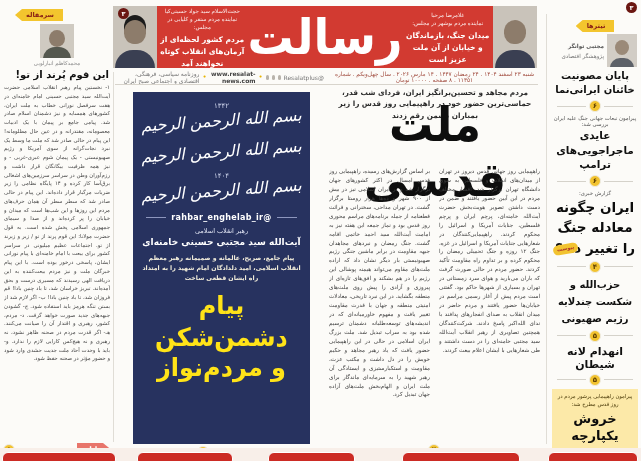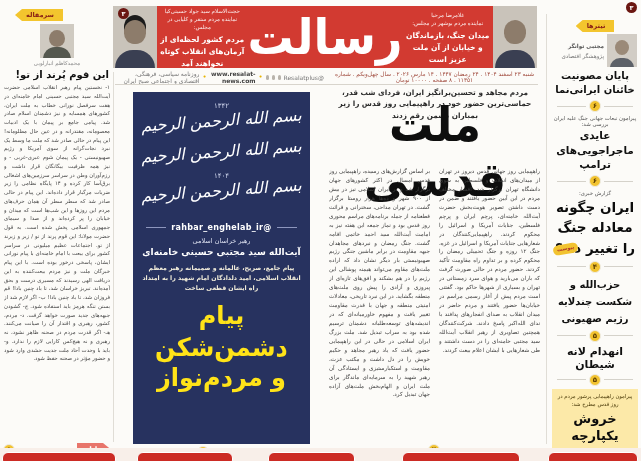--- a/index.html
+++ b/index.html
@@ -39,21 +39,21 @@
         display:flex;align-items:center;justify-content:center;border:1px solid #efece5;box-sizing:border-box;}
   .lead-foot{left:330px;top:444px;width:208px;display:flex;align-items:center;gap:4px;}
   .lead-foot .hl{flex:1;height:1px;background:#cfccc4;}
   
   .navybox{left:133px;top:92px;width:177px;height:352px;background:#27325f;color:#fff;
            display:flex;flex-direction:column;align-items:center;padding-top:10px;box-sizing:border-box;}
   .bgroup{text-align:center;margin-bottom:11px;}
   .byear{font-size:7px;color:#cdd4ec;letter-spacing:1px;}
   .bism{font-family:"DejaVu Serif",serif;font-style:italic;font-size:16px;transform:rotate(-4deg);
         white-space:nowrap;margin-top:1px;}
-  .handle-row{display:flex;align-items:center;gap:5px;margin:12px 0 5px;width:150px;}
+  .handle-row{display:flex;align-items:center;gap:5px;margin:2px 0 5px;width:150px;}
   .handle-row .ln{flex:1;height:1px;background:#8d96bd;}
   .handle-row .h{font-size:8px;font-weight:bold;letter-spacing:.3px;}
   .lb-role{font-size:6.5px;color:#dfe3f2;}
   .lb-name{font-size:9px;font-weight:bold;margin-top:2px;}
   .lb-deck{font-size:6.2px;font-weight:bold;color:#f3eedb;width:162px;text-align:center;line-height:1.65;margin-top:6px;}
   .lb-big{font-size:24px;font-weight:bold;color:#ffe318;text-align:center;line-height:1.3;margin-top:7px;
           transform:scaleY(1.05);}
   
   .edit{left:3px;top:2px;width:108px;height:440px;}
   .ribbon{display:inline-block;background:#f3c52e;color:#8a2016;font-size:6.5px;font-weight:bold;
@@ -171,21 +171,21 @@
     </div>
     <div class="bgroup">
       <div class="byear">۱۴۰۴</div>
       <div class="bism">بسم الله الرحمن الرحیم</div>
     </div>
     <div class="handle-row">
       <div class="ln"></div>
       <div class="h">@rahbar_enghelab_ir</div>
       <div class="ln"></div>
     </div>
-    <div class="lb-role">رهبر خراسان اسلامی</div>
+    <div class="lb-role">رهبر انقلاب اسلامی</div>
     <div class="lb-name">آیت‌الله سید مجتبی حسینی خامنه‌ای</div>
     <div class="lb-deck">پیام جامع، صریح، عالمانه و صمیمانه رهبر معظم انقلاب اسلامی، امید دلدادگان امام شهید را به امتداد راه ایشان قطعی ساخت</div>
     <div class="lb-big">پیام دشمن‌شکن</div>
     <div class="lb-big" style="margin-top:0;">و مردم‌نواز</div>
   </div>
   <div class="abs circ" style="left:197px;top:446px;">۸</div>
 
   <div class="abs edit">
     <div class="ribbon-wrap">
       <span class="ribbon">سرمقاله</span>

